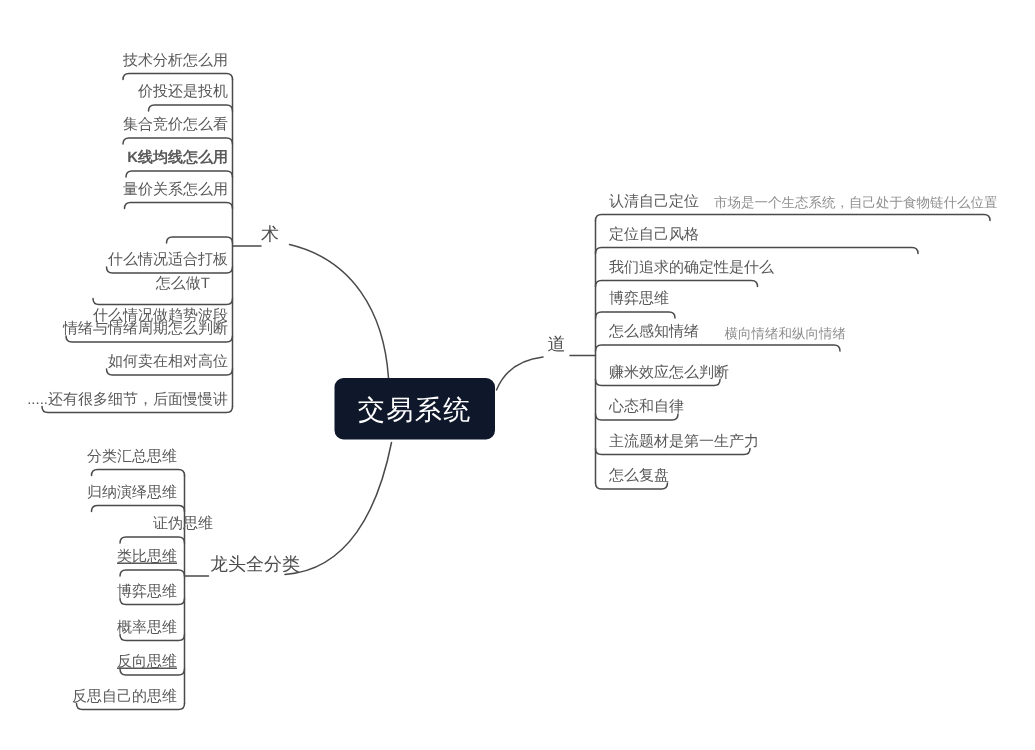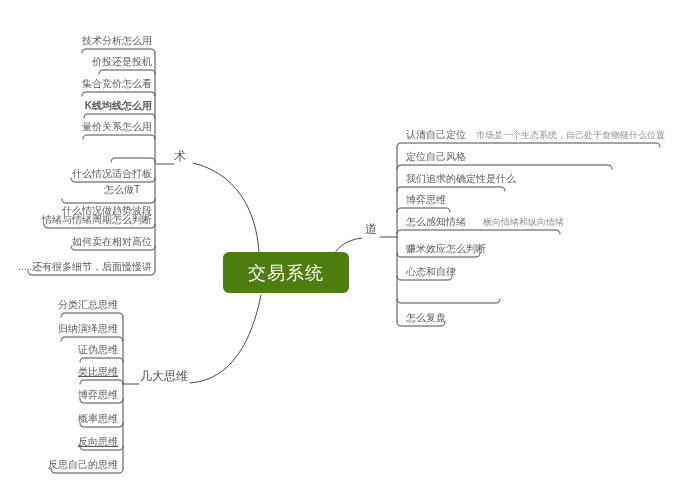--- a/index.html
+++ b/index.html
@@ -15,22 +15,22 @@
   .t.r{text-align:right;}
   .n{
     position:absolute;height:14px;line-height:14px;font-size:9px;color:#8f8f8f;
     white-space:nowrap;
   }
   .lbl{
     position:absolute;height:15px;line-height:15px;font-size:12px;color:#4d4d4d;
     white-space:nowrap;
   }
   .root{
-    position:absolute;left:223px;top:252px;width:126px;height:41px;
-    background:#4d7c0f;border-radius:6px;color:#ffffff;font-size:18px;
+    position:absolute;left:223px;top:252px;width:107px;height:41px;
+    background:#0f172a;border-radius:6px;color:#ffffff;font-size:18px;
     display:flex;align-items:center;justify-content:center;letter-spacing:1px;
   }
 </style>
 </head>
 <body>
 
 <div class="stage">
 
   <svg width="690" height="500" viewBox="0 0 690 500" fill="none" stroke="#4a4a4a" stroke-width="1" stroke-linecap="round" stroke-linejoin="round">
 
@@ -72,21 +72,21 @@
     <path d="M80 399 Q80 403 84 403 H119 Q123 403 123 399"></path>
     <path d="M80 423 Q80 427 84 427 H119 Q123 427 123 423"></path>
     <path d="M80 446 Q80 450 84 450 H119 Q123 450 123 446"></path>
     <path d="M51 469 Q51 473 55 473 H119 Q123 473 123 469"></path>
   </svg>
 
   <div class="root">交易系统</div>
 
   <div class="lbl" style="left:174px;top:149px;">术</div>
   <div class="lbl" style="left:365px;top:222px;">道</div>
-  <div class="lbl" style="left:140px;top:369px;">几大思维</div>
+  <div class="lbl" style="left:140px;top:369px;">龙头全分类</div>
 
   <div class="t r" style="right:538px;top:34px;">技术分析怎么用</div>
   <div class="t r" style="right:538px;top:55px;">价投还是投机</div>
   <div class="t r" style="right:538px;top:77px;margin-left:46px;">集合竞价怎么看</div>
   <div class="t r" style="right:538px;top:99px;font-weight:bold;">K线均线怎么用</div>
   <div class="t r" style="right:538px;top:120px;">量价关系怎么用</div>
   <div class="t r" style="right:550px;top:143px;margin-top:40px;">怎么做T</div>
   <div class="t r" style="right:538px;top:167px;">什么情况适合打板</div>
   <div class="t r" style="right:538px;top:204px;">什么情况做趋势波段</div>
   <div class="t r" style="right:538px;top:213px;">情绪与情绪周期怎么判断</div>
@@ -95,24 +95,25 @@
 
   <div class="t" style="left:406px;top:128px;">认清自己定位</div>
   <div class="n" style="left:464px;top:128px;margin-left:12px;">市场是一个生态系统，自己处于食物链什么位置</div>
   <div class="t" style="left:406px;top:150px;">定位自己风格</div>
   <div class="t" style="left:406px;top:172px;">我们追求的确定性是什么</div>
   <div class="t" style="left:406px;top:193px;">博弈思维</div>
   <div class="t" style="left:406px;top:215px;">怎么感知情绪</div>
   <div class="n" style="left:483px;top:215px;">横向情绪和纵向情绪</div>
   <div class="t" style="left:406px;top:242px;">赚米效应怎么判断</div>
   <div class="t" style="left:406px;top:265px;">心态和自律</div>
+  <div class="t" style="left:406px;top:288px;">主流题材是第一生产力</div>
   <div class="t" style="left:406px;top:311px;">怎么复盘</div>
 
   <div class="t r" style="right:572px;top:298px;">分类汇总思维</div>
   <div class="t r" style="right:572px;top:322px;">归纳演绎思维</div>
-  <div class="t r" style="right:572px;top:343px;">证伪思维</div>
+  <div class="t r" style="right:548px;top:343px;">证伪思维</div>
   <div class="t r" style="right:572px;top:365px;text-decoration:underline;">类比思维</div>
   <div class="t r" style="right:572px;top:388px;">博弈思维</div>
   <div class="t r" style="right:572px;top:412px;">概率思维</div>
   <div class="t r" style="right:572px;top:435px;text-decoration:underline;">反向思维</div>
   <div class="t r" style="right:572px;top:458px;">反思自己的思维</div>
 
 </div>
 
 </body></html>

